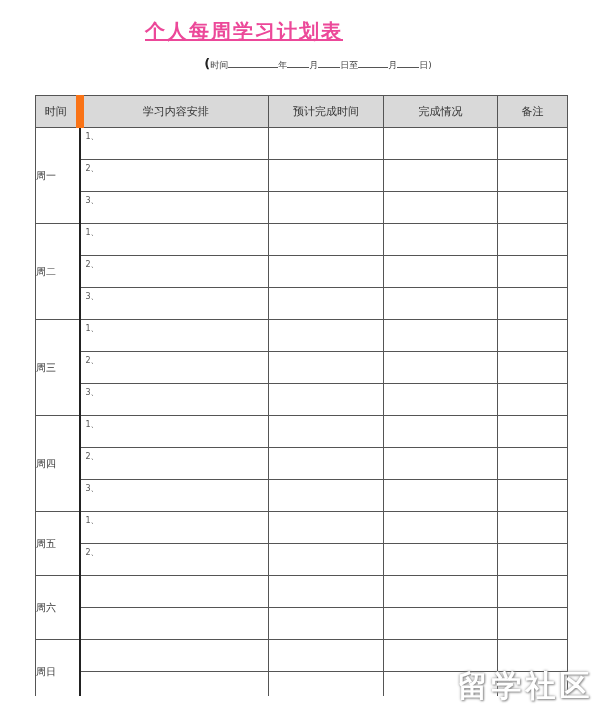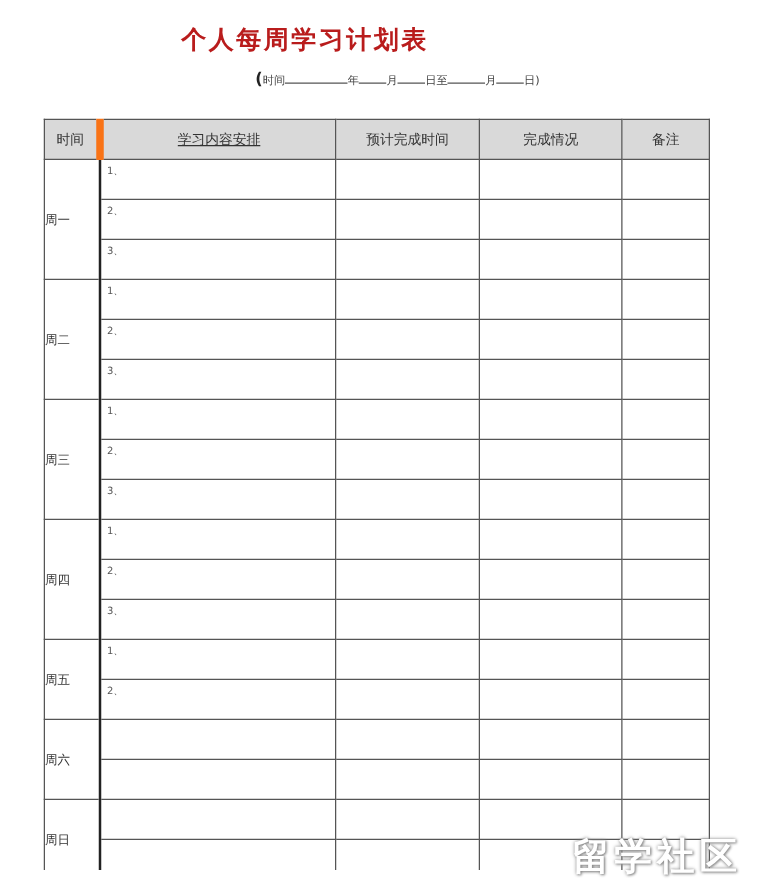--- a/index.html
+++ b/index.html
@@ -1,30 +1,30 @@
 <!DOCTYPE html>
 <html><head>
 <meta charset="utf-8">
 <style>
   html, body { margin:0; padding:0; background:#ffffff; }
   body { width:606px; height:705px; position:relative; overflow:hidden;
          font-family:"DejaVu Sans", sans-serif; color:#222; }
   .title { position:absolute; left:0; width:488px; top:18px; text-align:center;
-           font-size:20px; font-weight:bold; letter-spacing:2px; color:#b91c1c; }
+           font-size:20px; font-weight:bold; letter-spacing:2px; color:#ec4899;text-decoration:underline; }
   .subtitle { position:absolute; left:0; width:606px; top:56px; text-align:center;
               font-size:9px; color:#444;margin-left:15px; }
   .subtitle .paren { font-size:13px; font-weight:bold; color:#222; }
   .subtitle .blank { display:inline-block; border-bottom:1px solid #555; height:9px; vertical-align:baseline; }
   table { position:absolute; left:35px; top:95px; border-collapse:collapse; table-layout:fixed; }
   td, th { border:1px solid #555; padding:0; }
   th { background:#d9d9d9; height:31px; font-weight:normal; font-size:11px; color:#333; text-align:center; }
   td { height:31px; vertical-align:top; }
   td.day { text-align:left; vertical-align:middle; font-size:10px; color:#333; }
   td.content { border-left:2px solid #222; }
-  th.content { border-left:6px solid #f97316;text-decoration:underline; }
+  th.content { border-left:8px solid #f97316; }
   .num { display:block; font-size:8px; color:#555; padding:3px 0 0 5px; }
   .watermark { position:absolute; left:448px; top:645px; width:155px; text-align:center;
                color:#fff; text-shadow:0 0 3px #888, 1px 1px 2px #999; }
   .watermark .big { font-size:30px; font-weight:bold; letter-spacing:4px; line-height:34px;margin-top:24px; }
   .watermark .small { font-size:13px; line-height:16px; }
   .cut { position:absolute; left:0; top:696px; width:606px; height:9px; background:#fff; }
 </style>
 </head>
 <body>
 

